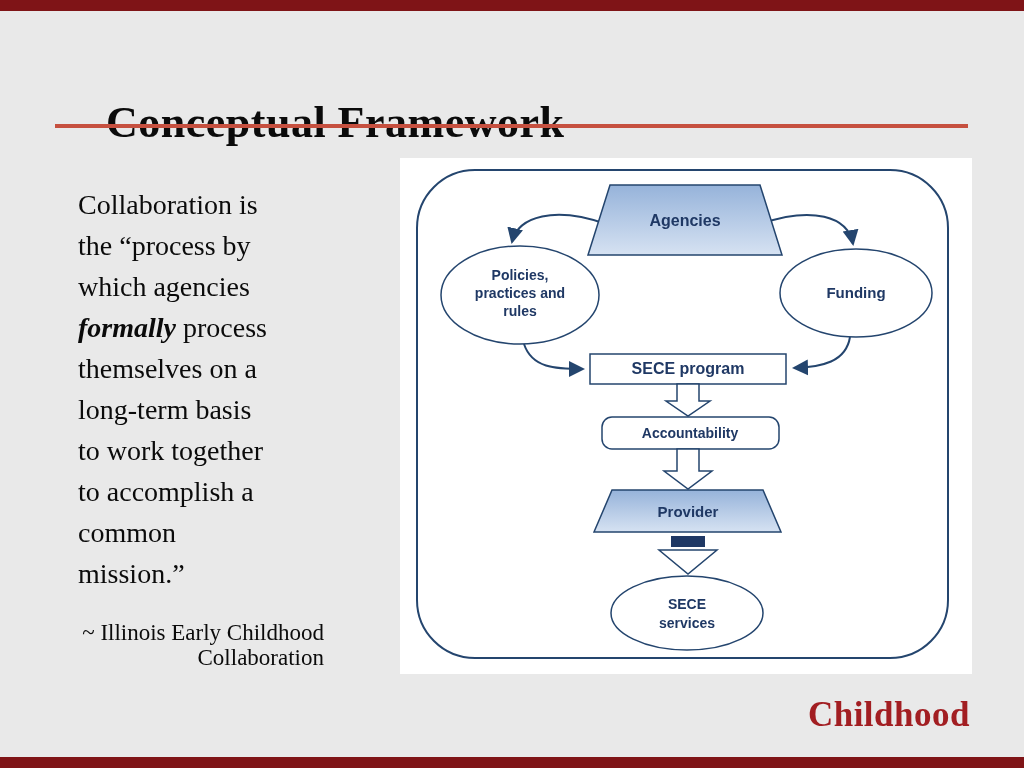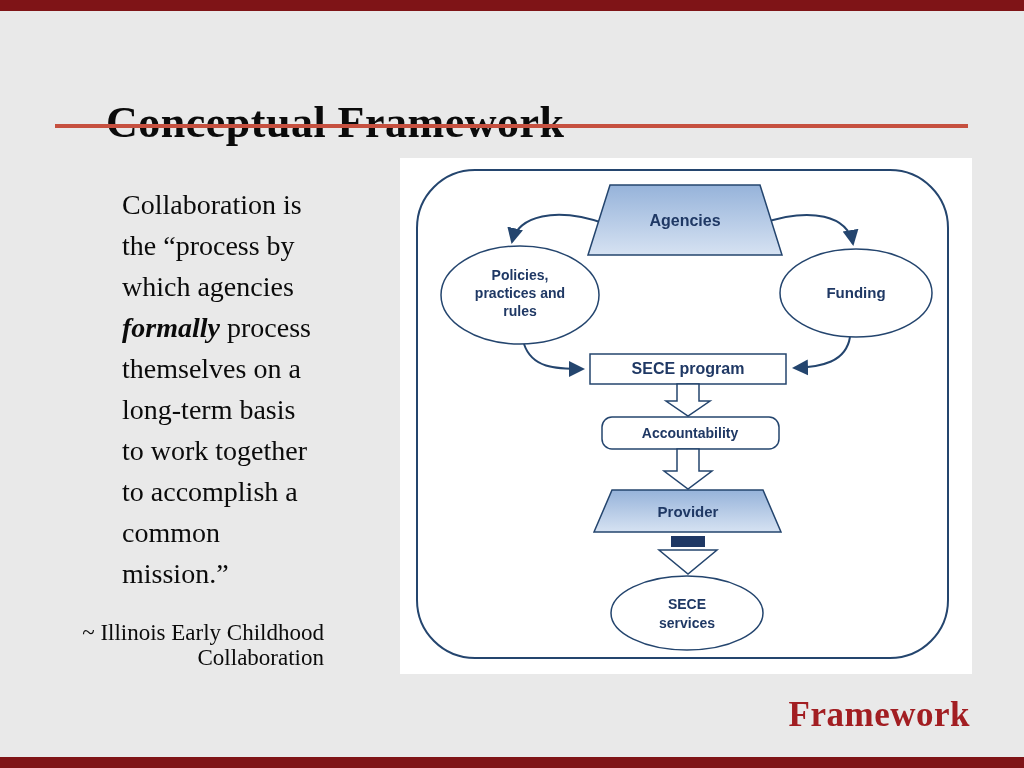--- a/index.html
+++ b/index.html
@@ -24,21 +24,21 @@
     margin-left:48px;
   }
   .title-rule{
     position:absolute;left:55px;top:124px;
     width:913px;height:4px;background:#c6503f;
   }
   .quote{
     position:absolute;left:78px;top:184px;width:260px;
     font-size:28px;line-height:41px;color:#0b0b0b;
   }
-  .quote .qline{display:block;margin-left:44px;}
+  .quote .qline{display:block;}
   .quote .em{font-weight:bold;font-style:italic;}
   .attribution{
     position:absolute;left:76px;top:620px;width:248px;
     font-size:23px;line-height:25px;color:#0b0b0b;
     text-align:right;
   }
   .attribution span{display:block;}
   .diagram-panel{
     position:absolute;left:400px;top:158px;width:572px;height:516px;
     background:#ffffff;
@@ -130,15 +130,15 @@
 
       <rect x="271" y="378" width="34" height="11" fill="#1f3864"></rect>
       <polygon points="259,392 317,392 288,416" fill="#ffffff" stroke="#24456e" stroke-width="1.5"></polygon>
 
       <ellipse cx="287" cy="455" rx="76" ry="37" fill="#ffffff" stroke="#24456e" stroke-width="1.5"></ellipse>
       <text class="dlabel" x="287" y="451" font-size="14" text-anchor="middle">SECE</text>
       <text class="dlabel" x="287" y="470" font-size="14" text-anchor="middle">services</text>
     </svg>
   </div>
 
-  <div class="logo">Framework</div>
+  <div class="logo">Childhood</div>
 
 </div>
 
 </body></html>

